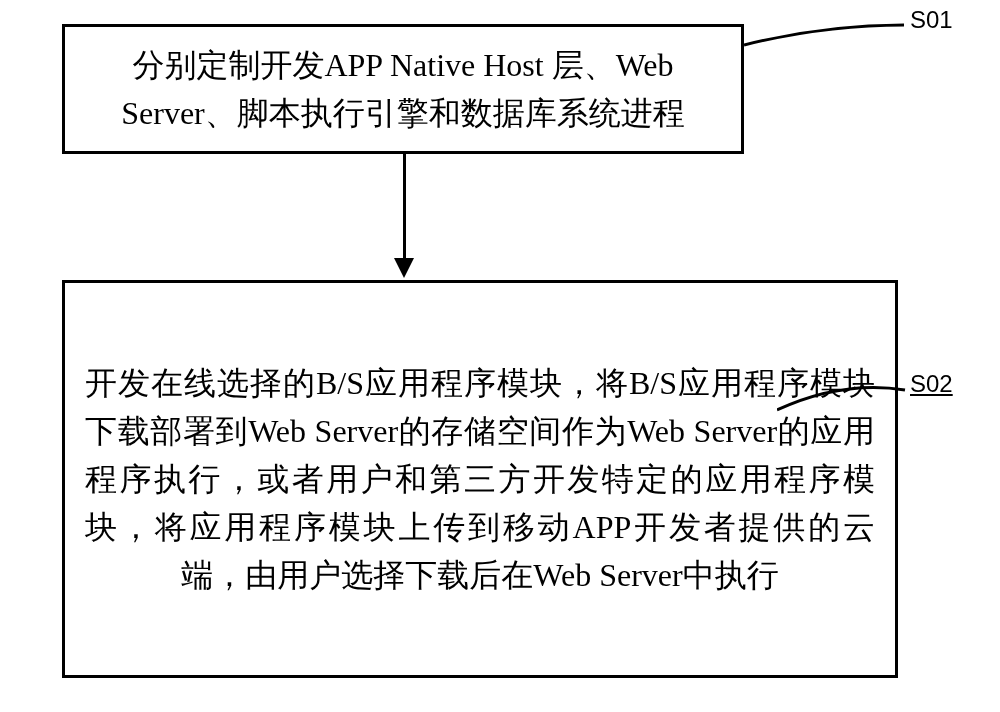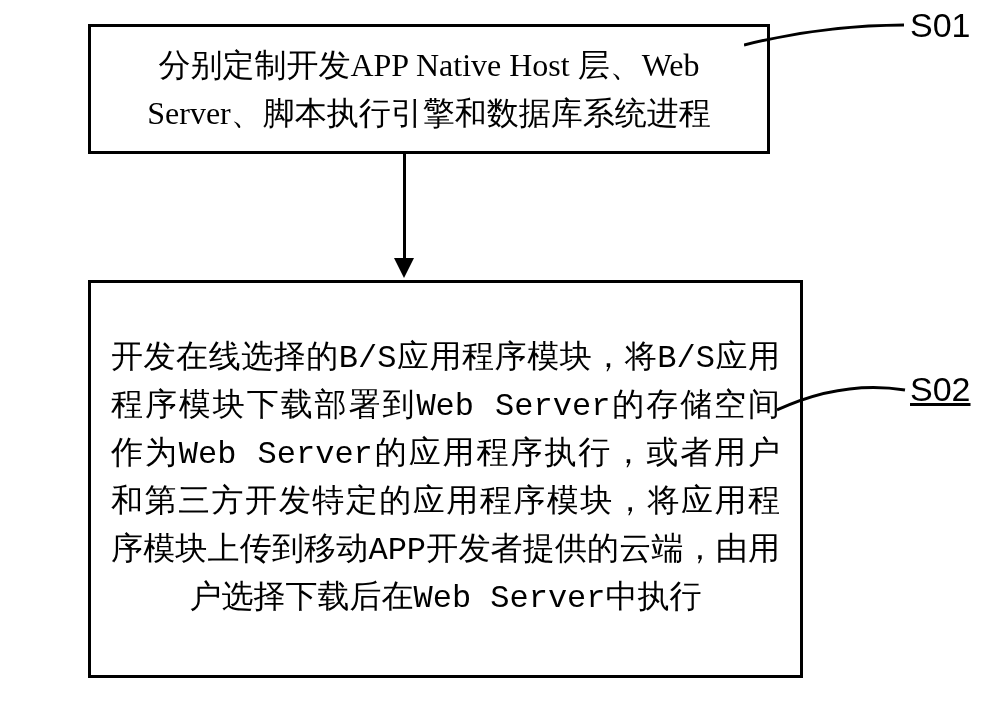--- a/index.html
+++ b/index.html
@@ -11,49 +11,47 @@
       font-family: "SimSun", "宋体", serif;
     }
     .box {
       position: absolute;
       border: 3px solid #000;
       background: #fff;
       display: flex;
       align-items: center;
       justify-content: center;
       padding: 12px 20px;
-      margin-left: 26px;
     }
     .box-text {
       font-size: 32px;
       line-height: 1.5;
       text-align: center;
       color: #000;
       word-break: break-word;
     }
     .box1 {
       left: 62px;
       top: 24px;
       width: 682px;
       height: 130px;
     }
     .box2 {
       left: 62px;
       top: 280px;
-      width: 715px;
+      width: 836px;
       height: 398px;
-      font-family: Liberation Mono, monospace;
     }
     .box2 .box-text {
       text-align: justify;
       text-align-last: center;
     }
     .label {
       position: absolute;
-      font-size: 34px;
+      font-size: 24px;
       color: #000;
       font-family: Arial, sans-serif;
     }
     .label1 { left: 910px; top: 6px; }
     .label2 { left: 910px; top: 370px; text-decoration: underline; }
     .arrow-line {
       position: absolute;
       width: 3px;
       background: #000;
     }

